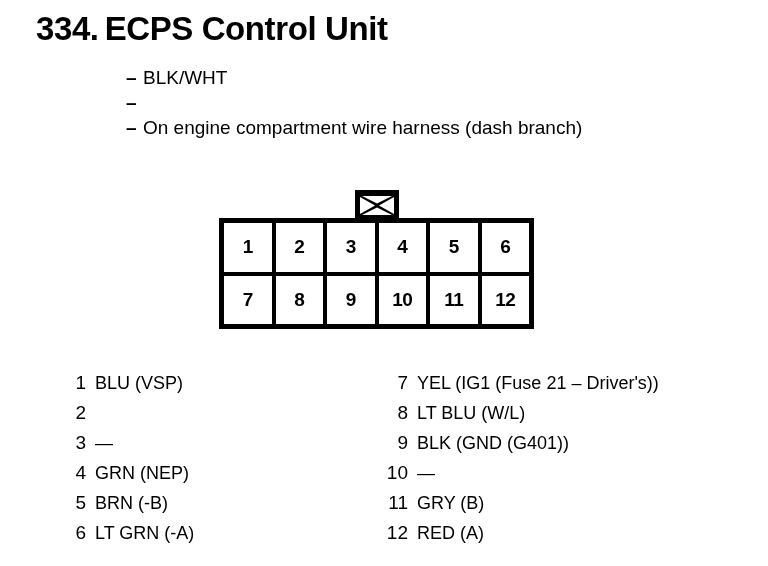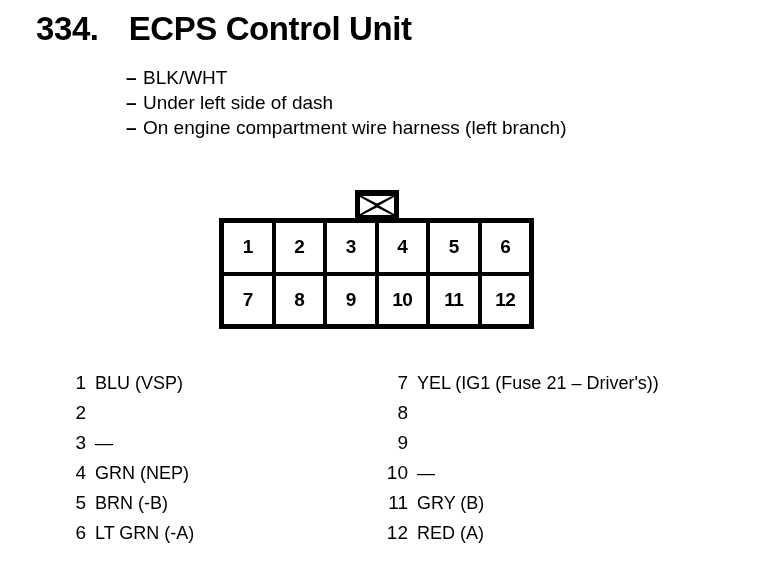--- a/index.html
+++ b/index.html
@@ -23,21 +23,21 @@
     position: absolute;
     left: 36px;
     top: 12px;
     font-size: 33px;
     font-weight: bold;
     letter-spacing: -0.4px;
     white-space: nowrap;
     line-height: 1.0;
   }
   .page-title .title-num {
-    margin-right: 30px;
+    margin-right: 6px;
   }
 
   .notes {
     position: absolute;
     left: 126px;
     top: 65px;
     line-height: 25px;
   }
   .note-row {
     display: flex;
@@ -141,25 +141,24 @@
   <span class="title-num">334.</span><span>ECPS Control Unit</span>
 </div>
 
 <div class="notes">
   <div class="note-row">
     <span class="note-dash">–</span>
     <span class="note-text">BLK/WHT</span>
   </div>
   <div class="note-row">
     <span class="note-dash">–</span>
-    <span class="note-text">Under left side of dash</span>
   </div>
   <div class="note-row">
     <span class="note-dash">–</span>
-    <span class="note-text">On engine compartment wire harness (left branch)</span>
+    <span class="note-text">On engine compartment wire harness (dash branch)</span>
   </div>
 </div>
 
 <div class="connector">
 
   <div class="latch-tab">
     <svg width="44" height="31" viewBox="0 0 44 31" aria-hidden="true">
       <rect x="0" y="0" width="44" height="31" fill="#000000"></rect>
       <polygon points="5,7 20,15.5 5,24" fill="#ffffff"></polygon>
       <polygon points="39,7 24,15.5 39,24" fill="#ffffff"></polygon>
@@ -212,23 +211,25 @@
     </div>
   </div>
 
   <div class="legend-col right">
     <div class="legend-row">
       <span class="legend-num">7</span>
       <span class="legend-label">YEL (IG1 (Fuse 21 – Driver's))</span>
     </div>
     <div class="legend-row">
       <span class="legend-num">8</span>
+      <span class="legend-label">LT BLU (W/L)</span>
     </div>
     <div class="legend-row">
       <span class="legend-num">9</span>
+      <span class="legend-label">BLK (GND (G401))</span>
     </div>
     <div class="legend-row">
       <span class="legend-num">10</span>
       <span class="legend-label">—</span>
     </div>
     <div class="legend-row">
       <span class="legend-num">11</span>
       <span class="legend-label">GRY (B)</span>
     </div>
     <div class="legend-row">

